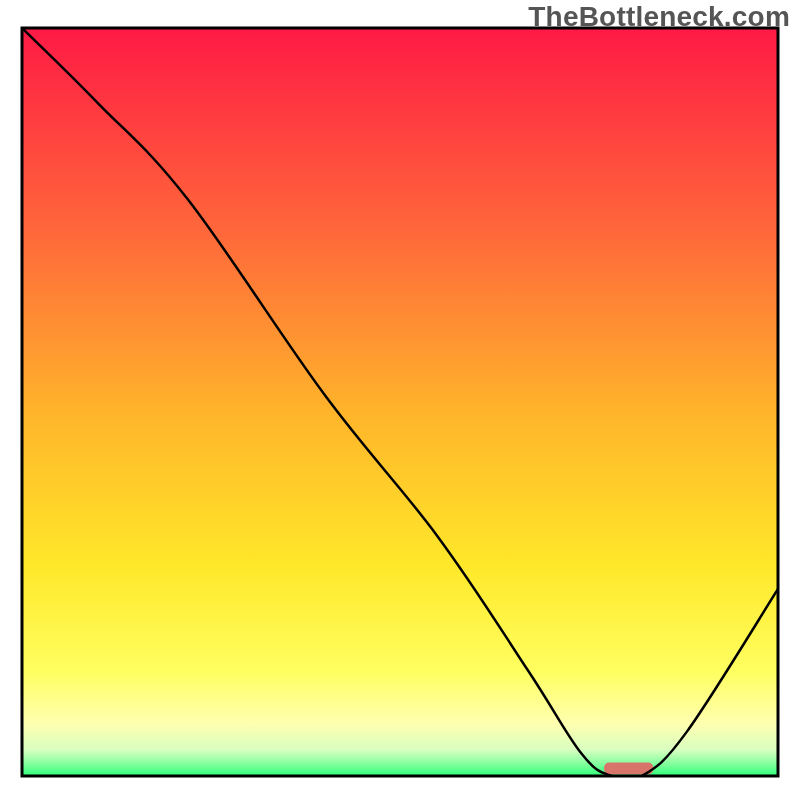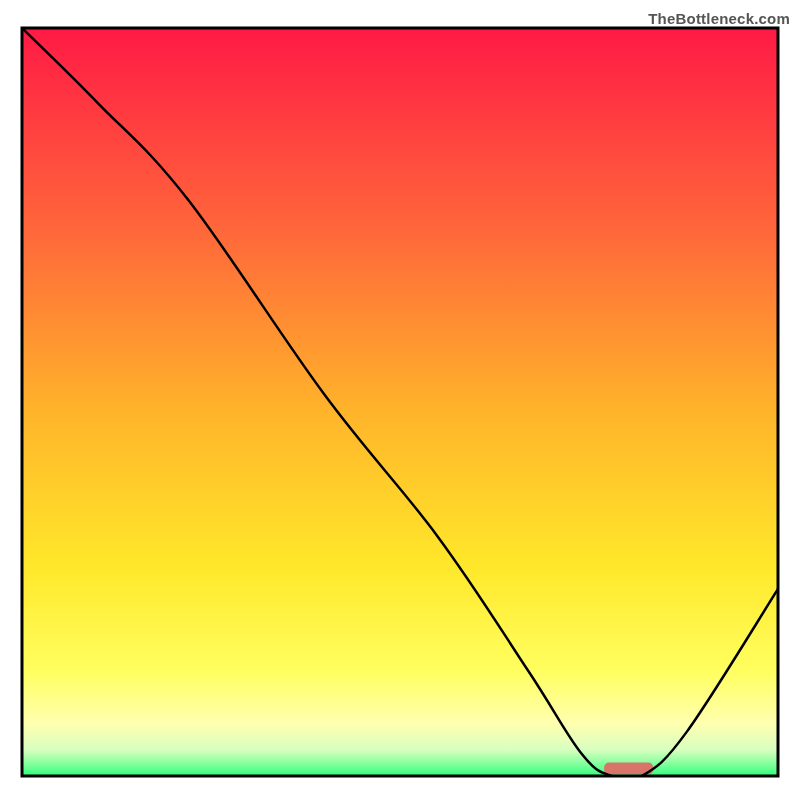--- a/index.html
+++ b/index.html
@@ -11,23 +11,23 @@
     overflow: hidden;
     font-family: Arial, Helvetica, sans-serif;
   }
   .chart-wrap {
     position: relative;
     width: 800px;
     height: 800px;
   }
   .watermark {
     position: absolute;
-    top: 10px;
+    top: 1px;
     right: 10px;
-    font-size: 15px;
+    font-size: 28px;
     font-weight: 600;
     color: #555555;
     letter-spacing: 0.2px;
   }
   svg {
     display: block;
   }
 </style>
 </head>
 <body>

